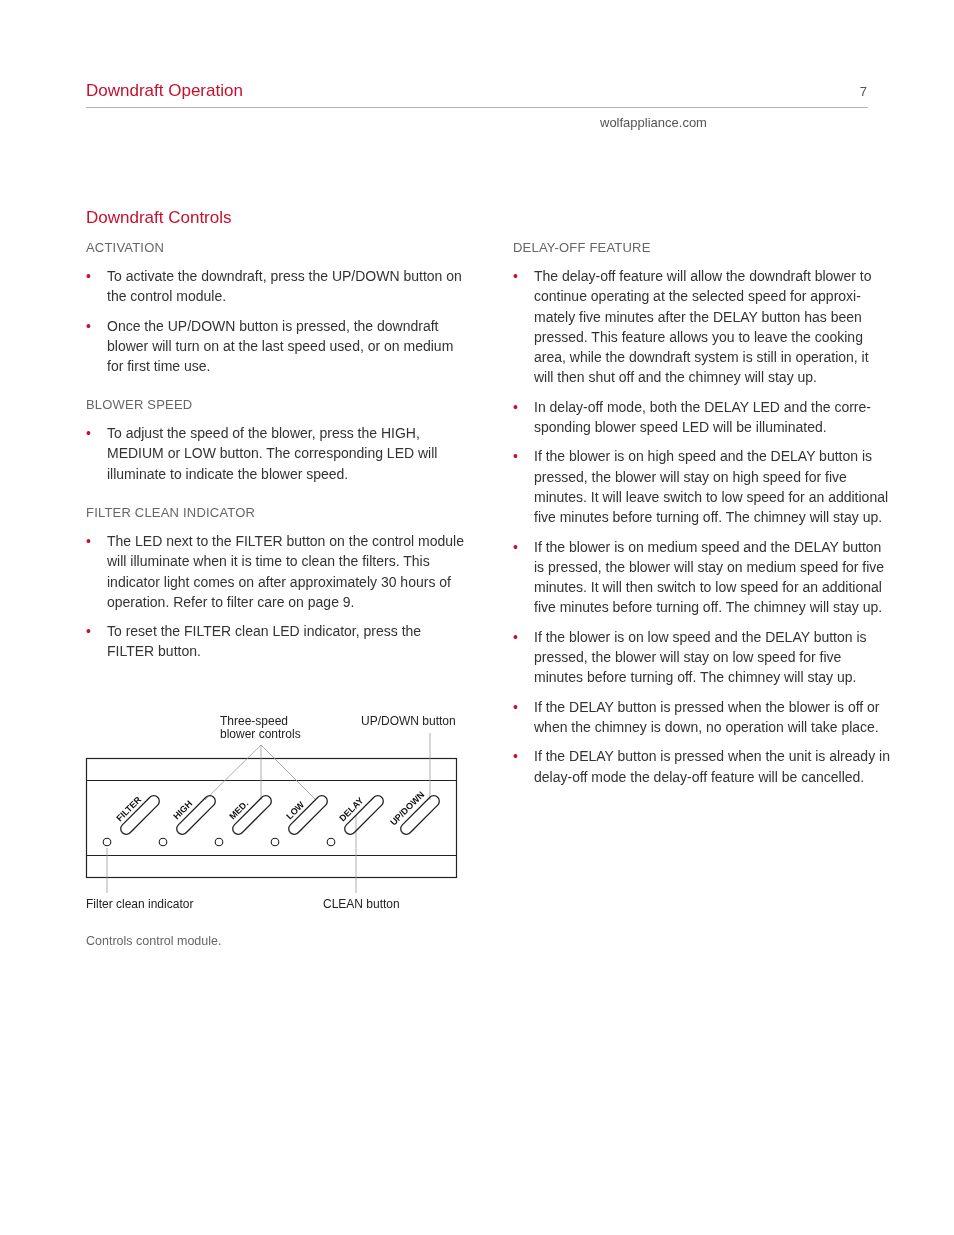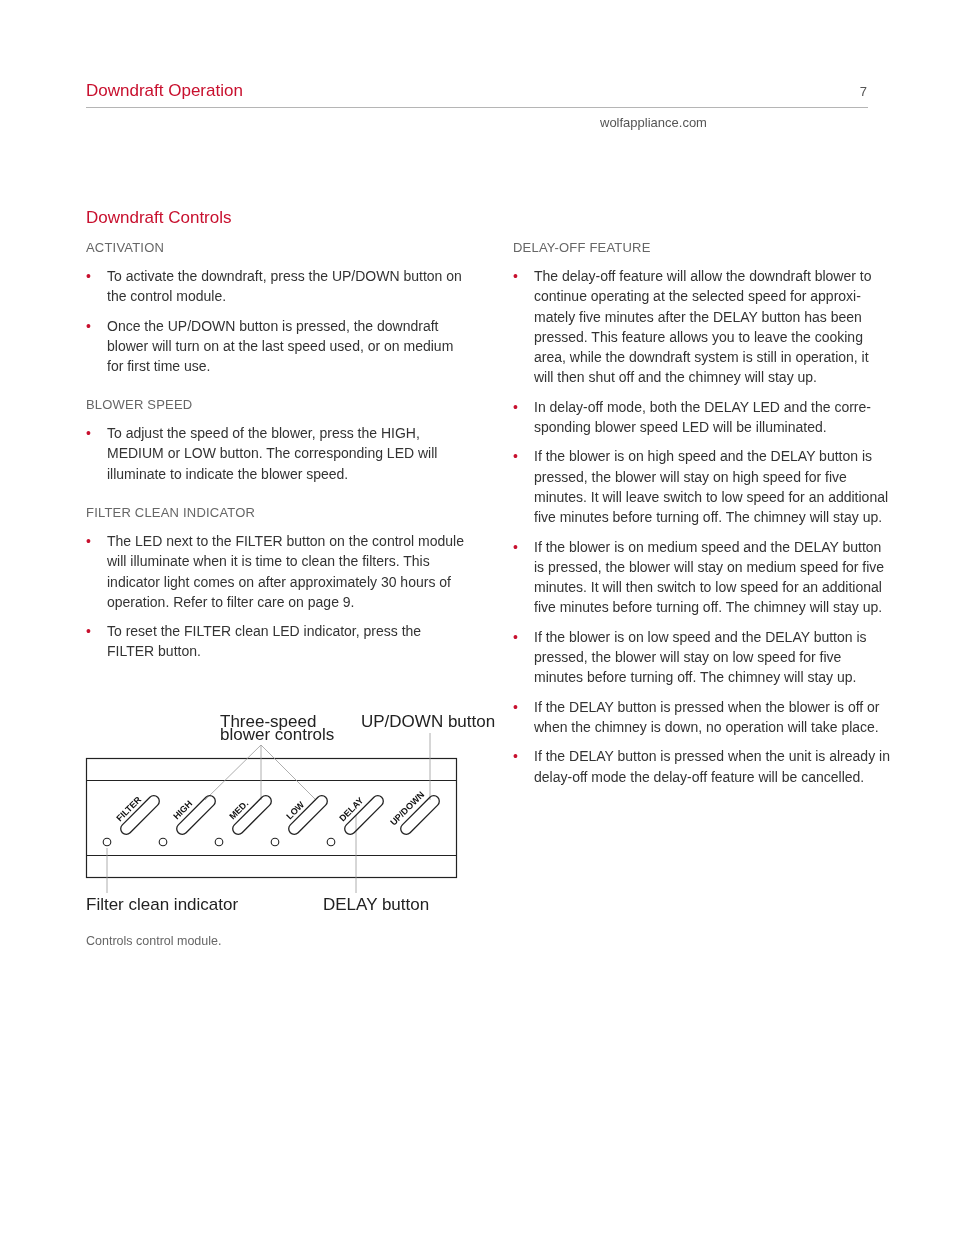--- a/index.html
+++ b/index.html
@@ -9,21 +9,21 @@
   .page-num { left:820px; width:47px; top:84px; font-size:13px; color:#555; text-align:right; }
   .header-rule { left:86px; top:107px; width:782px; height:1px; background:#b5b5b5; }
   .site { left:600px; width:268px; top:115px; font-size:13px; color:#555; text-align:left; }
   .section-title { left:86px; top:208px; font-size:17px; color:#c8102e; }
   .sub { font-size:13px; color:#666; letter-spacing:0.2px; }
   ul.bul { list-style:none; margin:0; padding:0; }
   ul.bul li { position:relative; padding-left:21px; font-size:14px; line-height:20.3px; color:#333; margin-bottom:9px; }
   ul.bul li .dot { position:absolute; left:0; top:0; color:#c8102e; font-size:14px; }
   .col-left { left:86px; width:380px; }
   .col-right { left:513px; width:378px; }
-  .label-small { font-size:17px; color:#222; line-height:13px; }
+  .label-small { font-size:12px; color:#222; line-height:13px; }
   .caption { left:86px; top:934px; font-size:12.5px; color:#666; }
 </style>
 </head>
 <body>
 
 <div class="abs header-title">Downdraft Operation</div>
 <div class="abs page-num">7</div>
 <div class="abs header-rule"></div>
 <div class="abs site">wolfappliance.com</div>
 
@@ -45,21 +45,21 @@
   <li><span class="dot">•</span><span>The LED next to the FILTER button on the control module will illuminate when it is time to clean the filters. This indicator light comes on after approximately 30 hours of operation. Refer to filter care on page 9.</span></li>
   <li><span class="dot">•</span><span>To reset the FILTER clean LED indicator, press the FILTER button.</span></li>
 </ul>
 
 <div class="abs label-small" style="left:220px; top:715px;">
   <div>Three-speed</div>
   <div>blower controls</div>
 </div>
 <div class="abs label-small" style="left:361px; top:715px;">UP/DOWN button</div>
 <div class="abs label-small" style="left:86px; top:898px;">Filter clean indicator</div>
-<div class="abs label-small" style="left:323px; top:898px;">DELAY button</div>
+<div class="abs label-small" style="left:323px; top:898px;">CLEAN button</div>
 
 <svg class="abs" style="left:0; top:0;" width="954" height="1235">
 
   <rect x="86.5" y="758.5" width="370" height="119" fill="none" stroke="#222" stroke-width="1.2"></rect>
   <line x1="86.5" y1="780.5" x2="456.5" y2="780.5" stroke="#222" stroke-width="1.2"></line>
   <line x1="86.5" y1="855.5" x2="456.5" y2="855.5" stroke="#222" stroke-width="1.2"></line>
 
   <g stroke="#999" stroke-width="0.8" fill="none">
     <line x1="261" y1="745" x2="205" y2="800"></line>
     <line x1="261" y1="745" x2="261" y2="800"></line>

